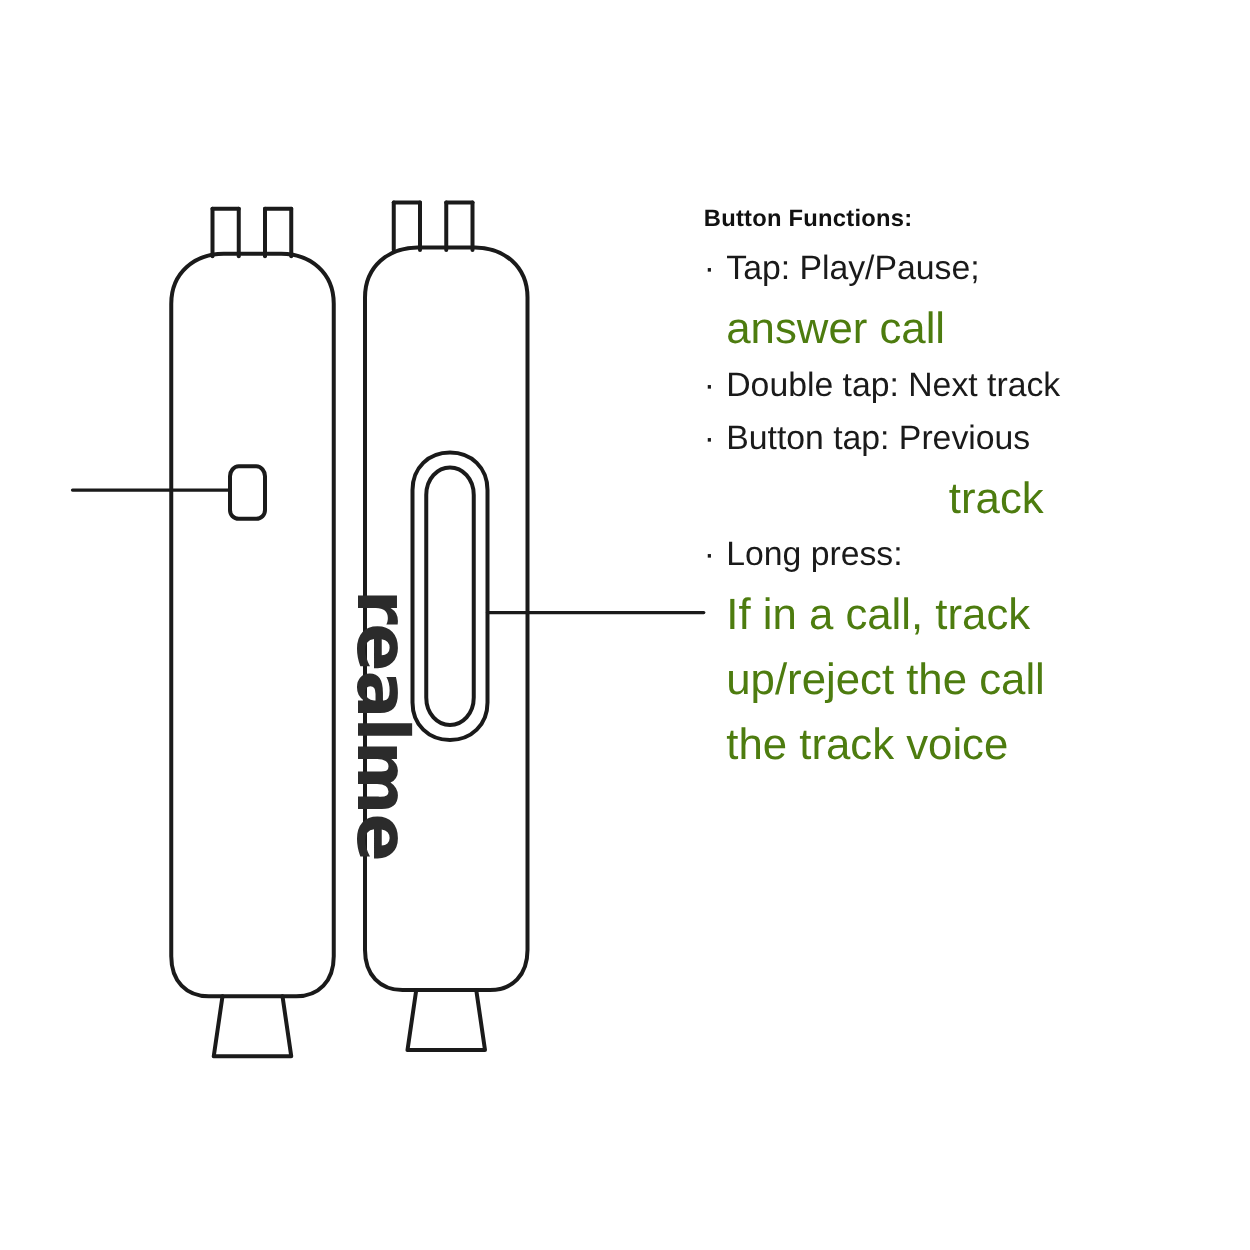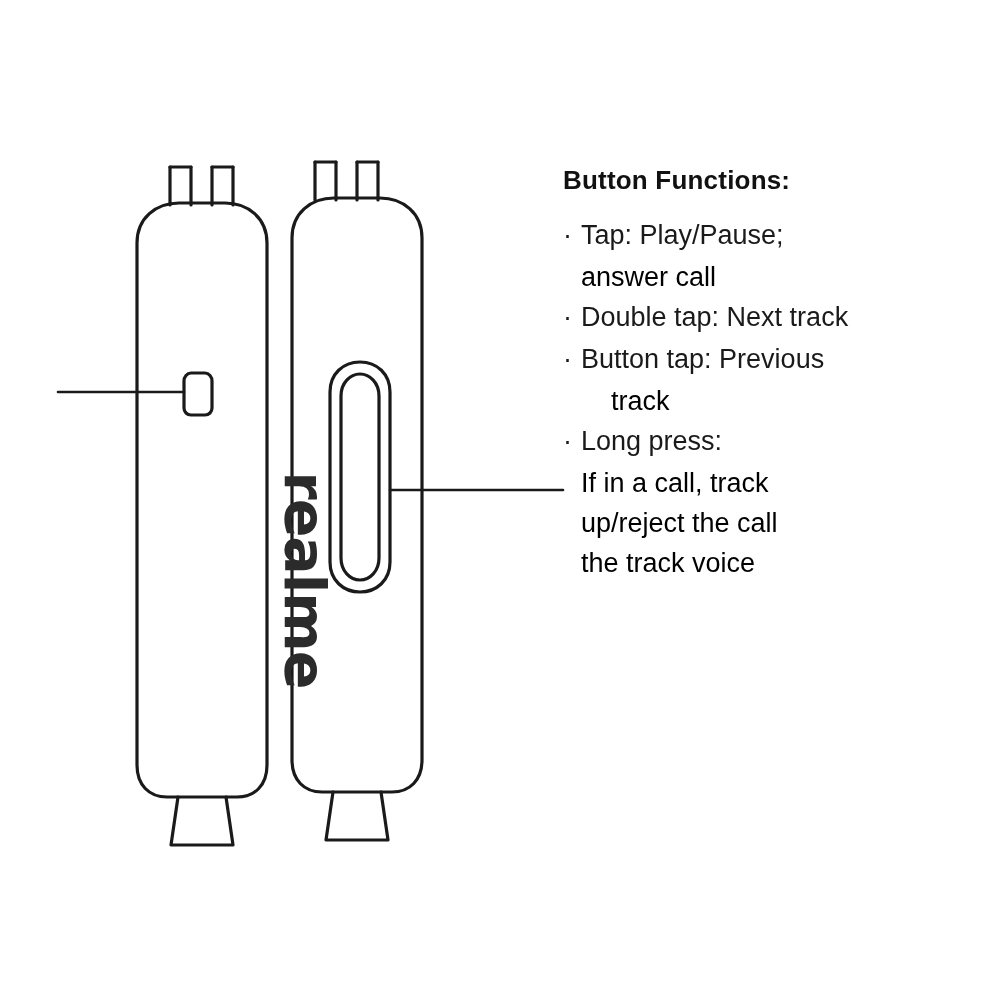--- a/index.html
+++ b/index.html
@@ -30,51 +30,52 @@
   }
 
   
   .text-panel {
     position: absolute;
     left: 563px;
     top: 165px;
     width: 420px;
   }
   .panel-title {
-    font-size: 26px;
+    font-size: 19px;
     font-weight: bold;
     color: #111111;
     letter-spacing: 0.2px;
-    margin-bottom: 20px;
+    margin-bottom: 8px;
   }
   .bullet-item {
     display: flex;
     align-items: flex-start;
     font-size: 27px;
     line-height: 1.48;
     color: #1a1a1a;
     margin-bottom: 2px;
   }
   .bullet-dot {
     flex: 0 0 auto;
     width: 18px;
     font-size: 27px;
     line-height: 1.48;
   }
   .bullet-text {
     flex: 1 1 auto;
   }
   .sub-line {
-    font-size: 27px;
+    font-size: 35px;
     line-height: 1.48;
-    color: #000000;
+    color: #4d7c0f;
     padding-left: 18px;
   }
   .indent-line {
     padding-left: 48px;
+    text-align: center;
   }
 
   
   .realme-word {
     position: absolute;
     left: 118px;
     top: 470px;
     width: 220px;
     text-align: center;
     transform: rotate(90deg);

